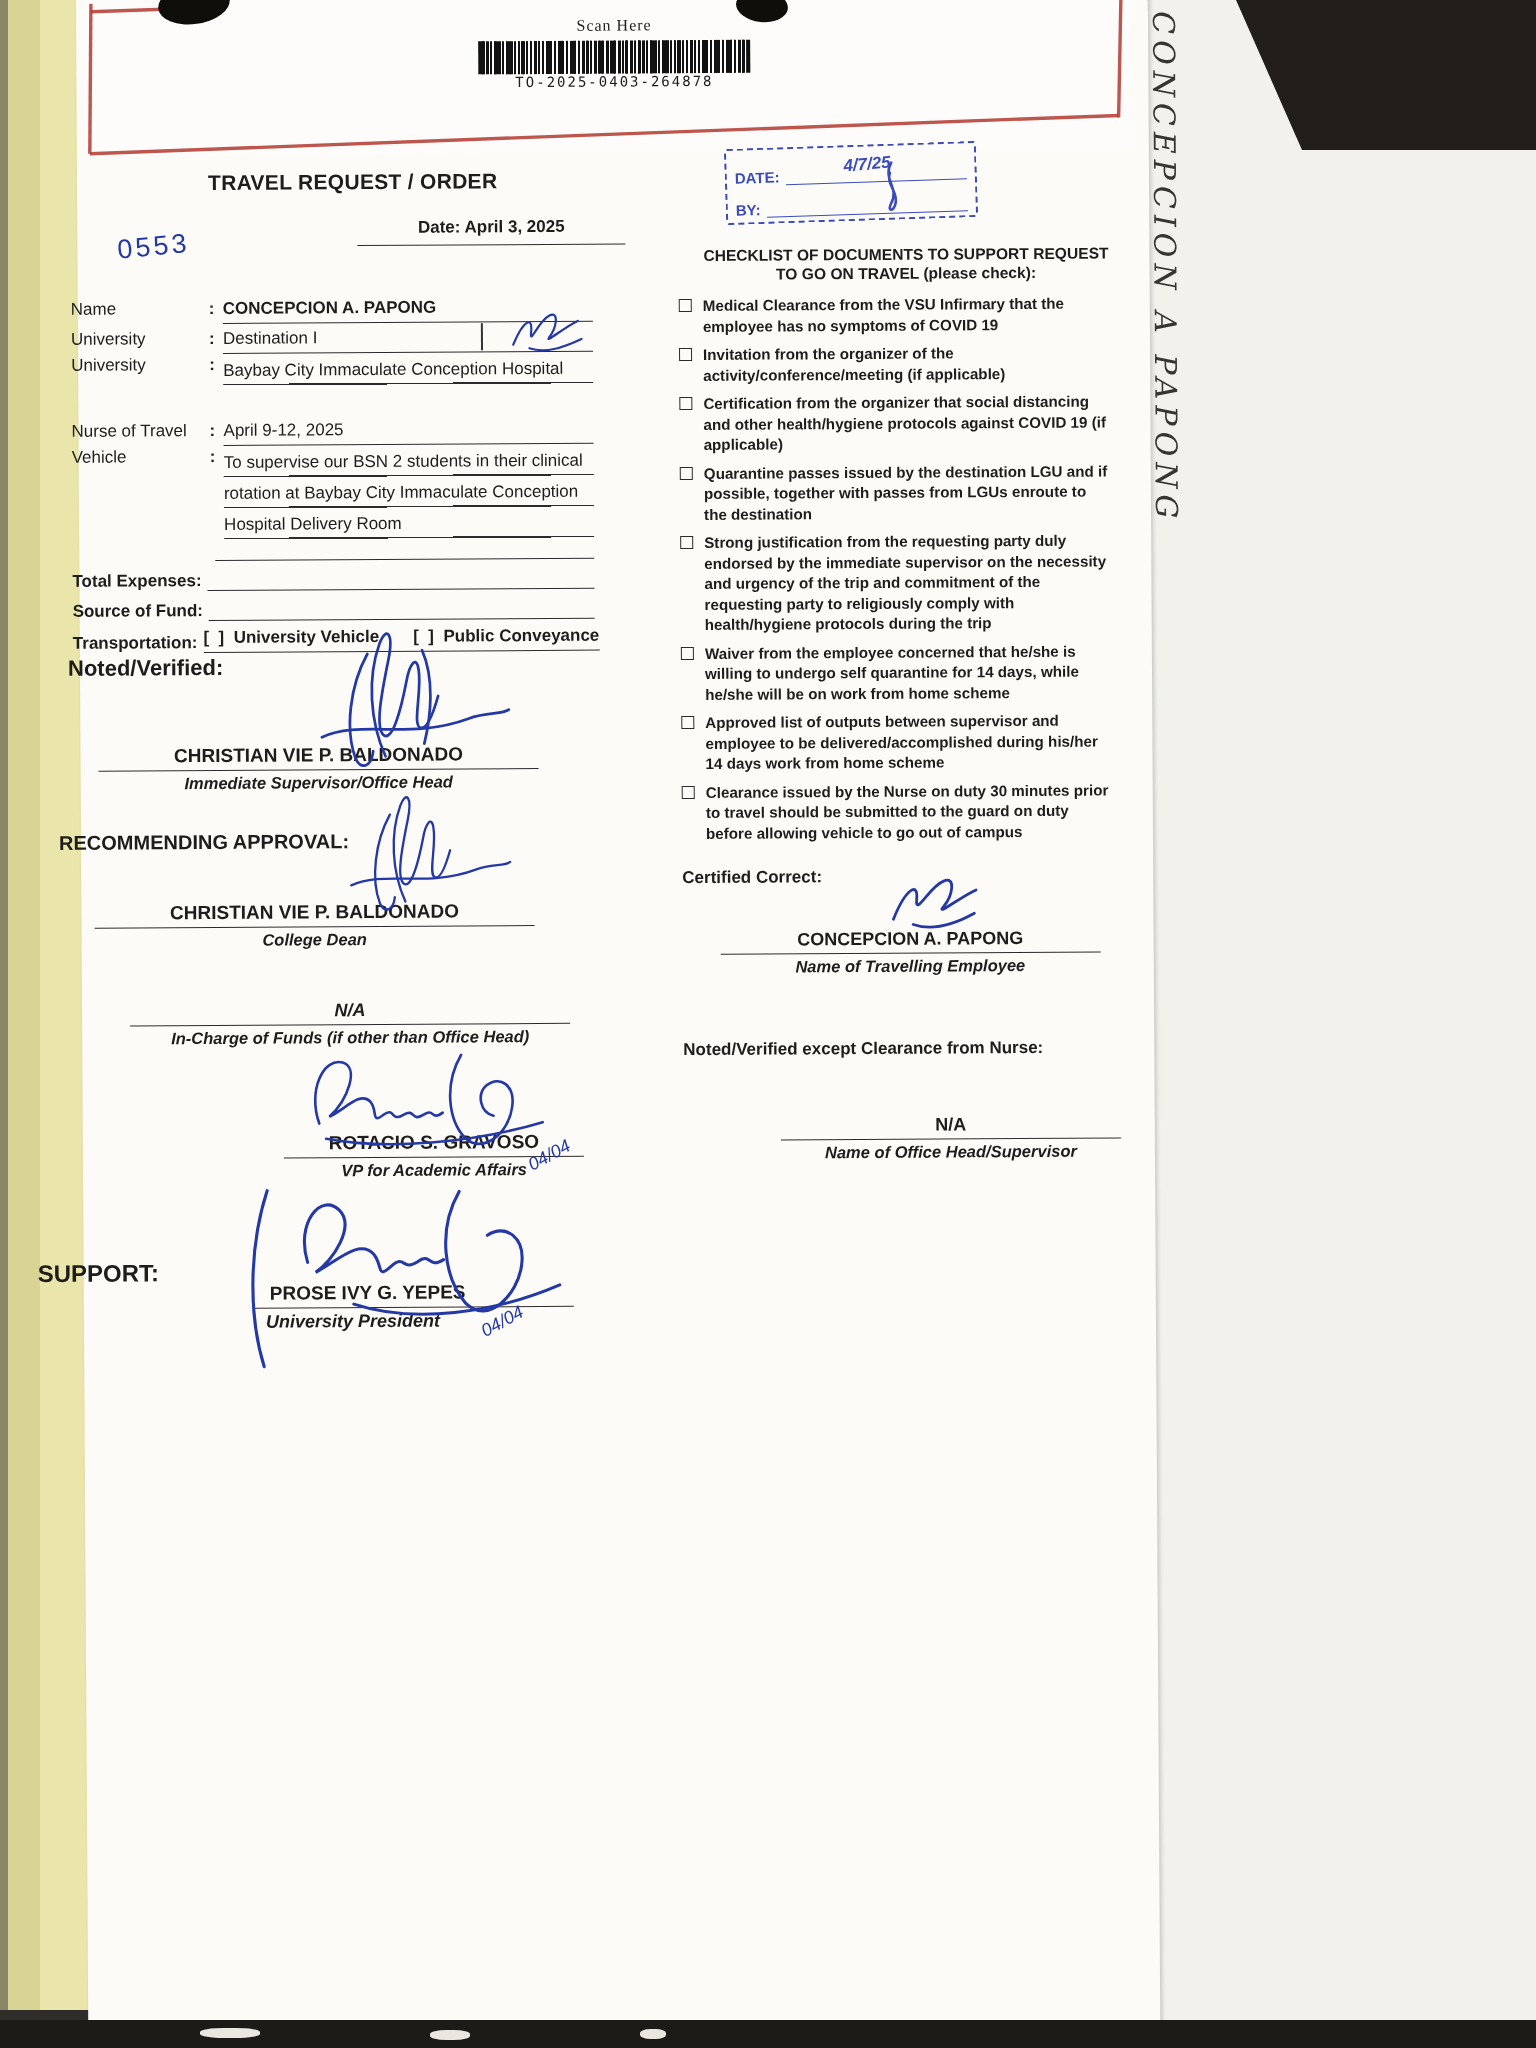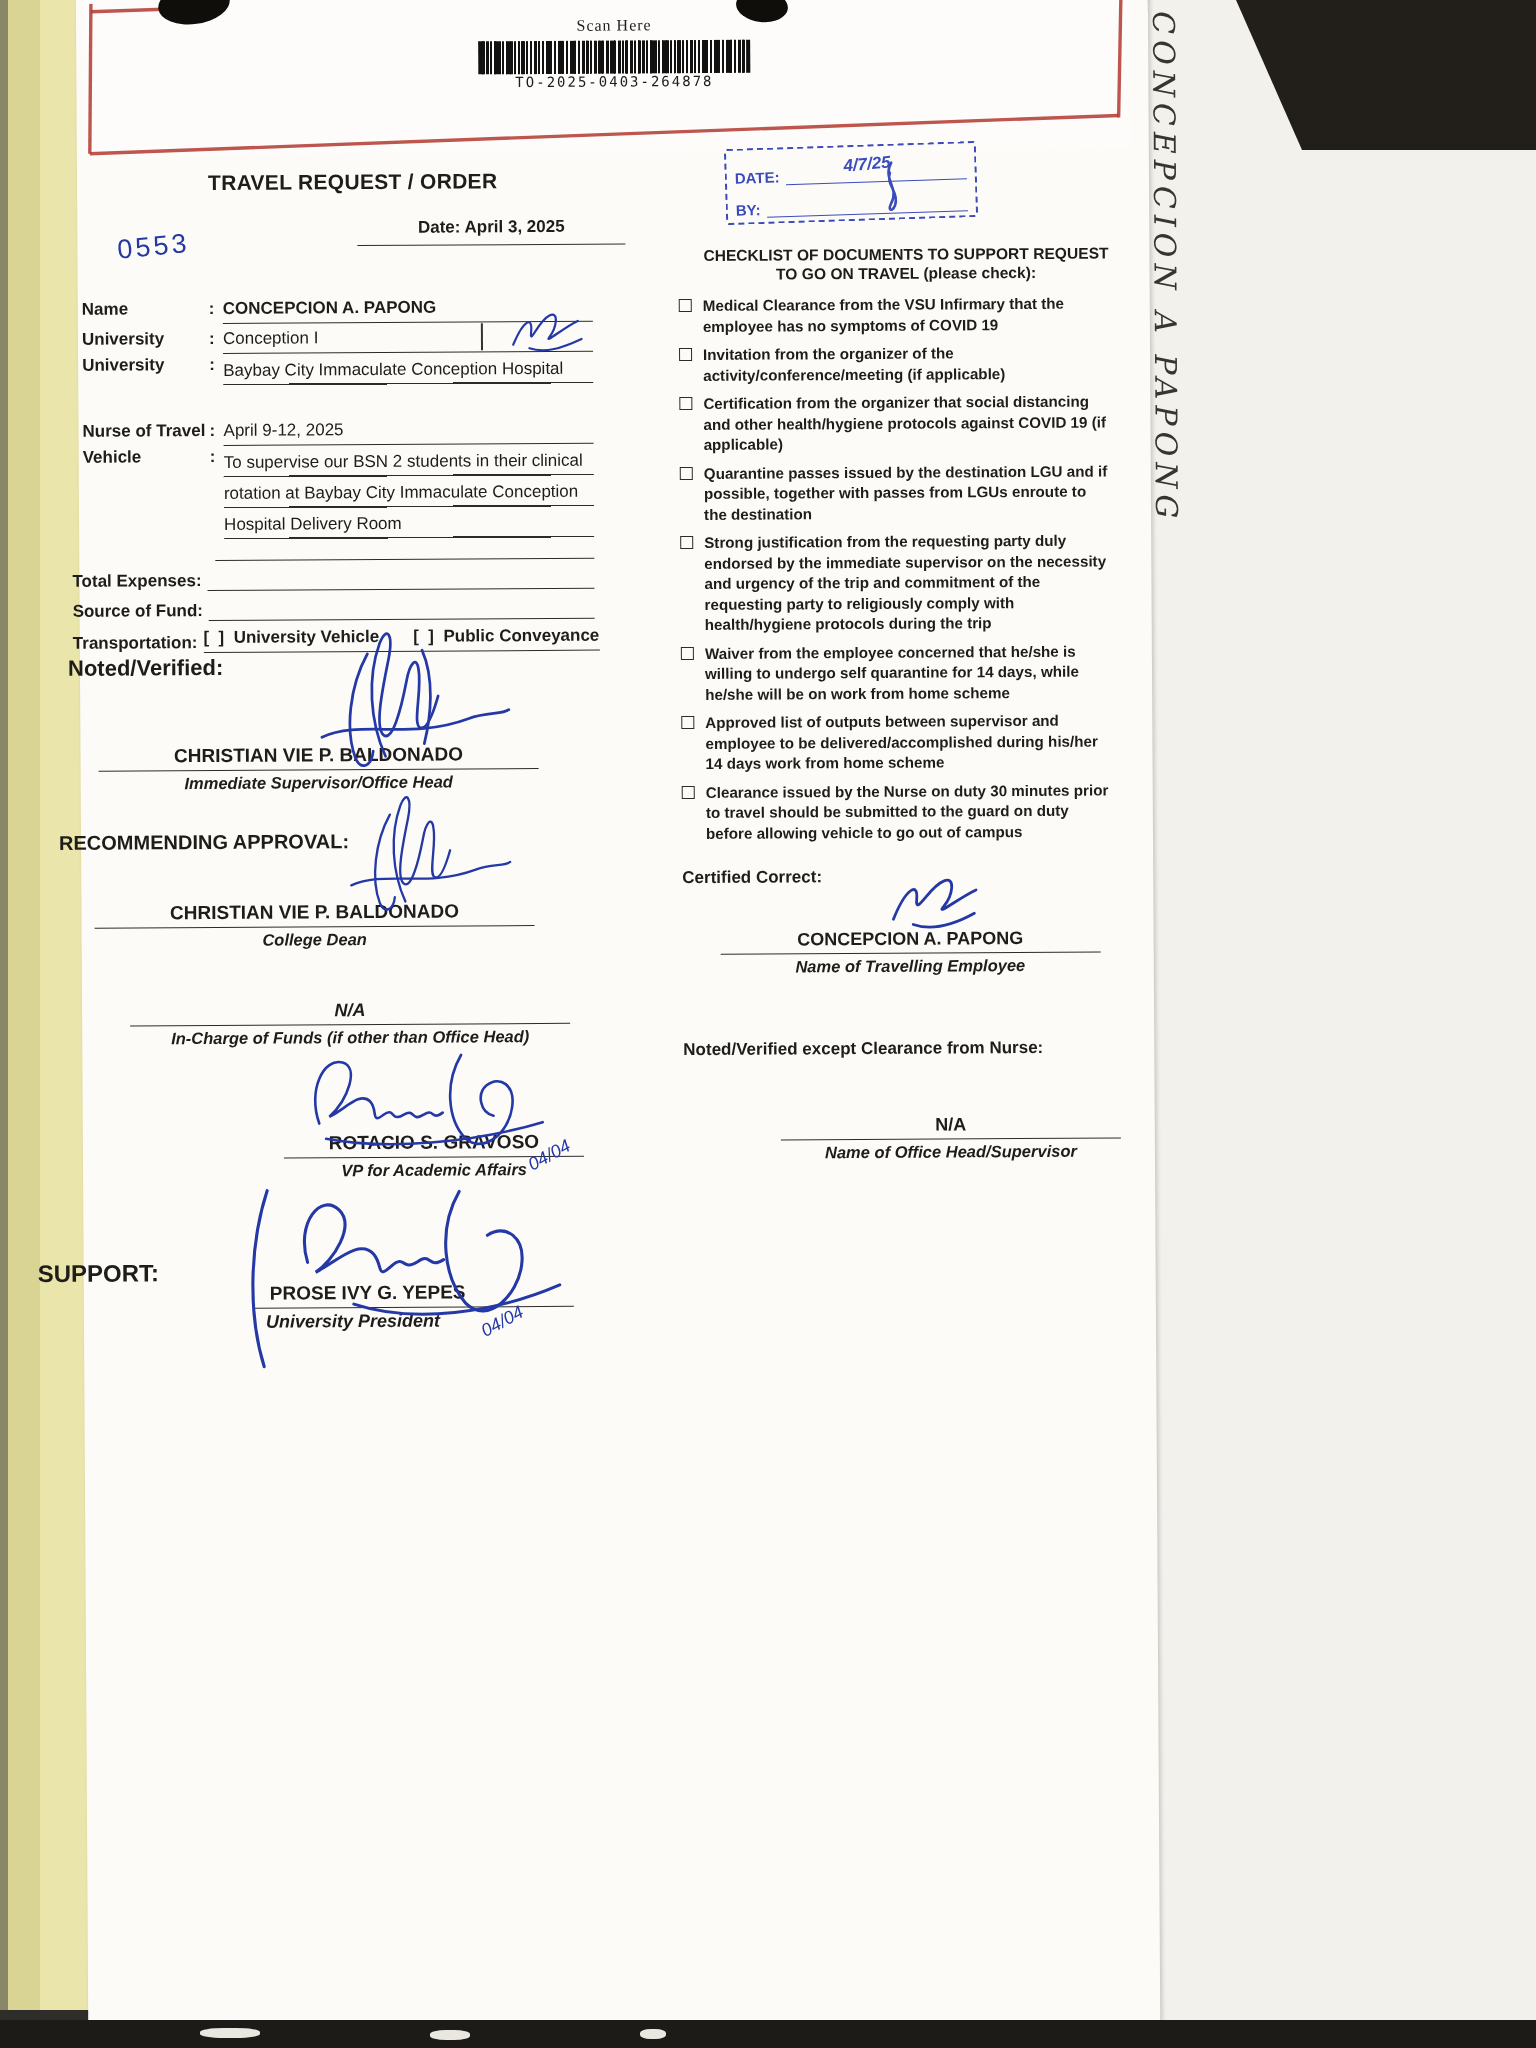--- a/index.html
+++ b/index.html
@@ -52,21 +52,21 @@
     border:2.5px dashed #3b4bbb; border-radius:3px; color:#3b4bbb;
     padding:4px 8px; transform:rotate(-1.5deg); font-weight:bold; font-size:15px; }
   .stamp-row { display:flex; align-items:flex-end; gap:6px; height:32px; }
   .stamp-ul { flex:1; border-bottom:1.8px solid #3b4bbb; height:22px; position:relative; }
   .stamp-date { position:absolute; left:58px; top:-6px; font-size:17px; transform:rotate(-3deg);
     font-style:italic; }
 
   
   .fields { left:75px; top:292px; width:522px; font-size:17px; }
   .f-row { display:grid; grid-template-columns:138px 14px 1fr; align-items:flex-start; }
-  .f-label { font-weight:bold;margin-left:11px; }
+  .f-label { font-weight:normal; }
   .f-colon { font-weight:bold; }
   .line1 { height:30px; line-height:28px; }
   .sl-val { border-bottom:1.7px solid #2b2b2b; height:29px; line-height:27px; }
   .ruled { line-height:31px;
     background-image:repeating-linear-gradient(180deg,
       transparent 0px, transparent 29px, #2b2b2b 29px, #2b2b2b 30.6px, transparent 30.6px, transparent 31px); }
   .exp-row { display:flex; align-items:flex-end; height:30px; }
   .exp-label { font-weight:bold; white-space:nowrap; padding-right:6px; }
   .exp-line { flex:1; border-bottom:1.7px solid #2b2b2b; height:28px; line-height:26px; white-space:pre; }
   .blank-line { margin-left:143px; border-bottom:1.6px solid #2b2b2b; height:18px; }
@@ -149,21 +149,21 @@
   <div class="abs fields">
     <div class="f-row line1">
       <span class="f-label">Name</span>
       <span class="f-colon">:</span>
       <span class="sl-val b">CONCEPCION A. PAPONG</span>
     </div>
     <div class="f-row line1">
       <span class="f-label">University</span>
       <span class="f-colon">:</span>
       <span class="sl-val" style="position:relative">
-        <span>Conception I</span>
+        <span>Destination I</span>
         <span class="abs tickmark" style="left:258px;top:0"></span>
         <svg class="sig thin" style="position:absolute;left:278px;top:-18px" width="100" height="54" viewBox="0 0 100 60">
           <path d="M8 44 C20 16 30 12 28 30 C26 46 36 18 48 12 C60 6 56 26 48 36 C42 44 66 24 80 18"></path>
           <path d="M26 48 C44 54 62 48 84 38"></path>
         </svg>
       </span>
     </div>
     <div class="f-row" style="height:62px">
       <span class="f-label">University</span>
       <span class="f-colon">:</span>

